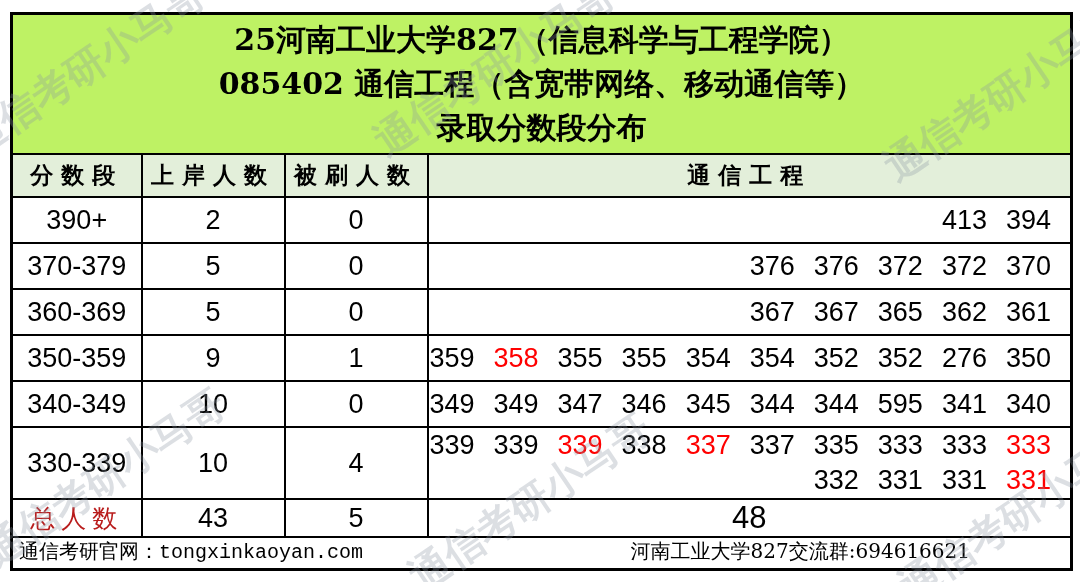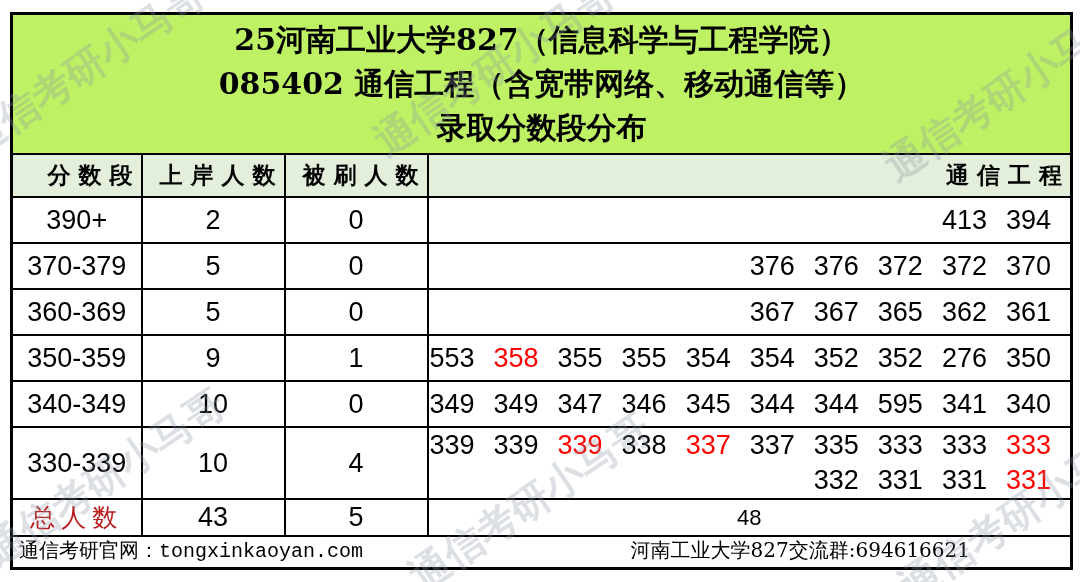--- a/index.html
+++ b/index.html
@@ -16,21 +16,21 @@
 
   
   .title-cell {
     background:#bef264; text-align:center; height:138px;
     font-family:"DejaVu Serif", serif; font-weight:bold; font-size:30px; color:#000;
   }
   .title-cell .tline { line-height:44px; }
 
   
   .hdr td {
-    background:#E3EFDA; height:41px; text-align:right;
+    background:#E3EFDA; height:41px; text-align:center;
     font-family:Liberation Serif, serif; font-weight:600; font-size:23px;
     letter-spacing:8px; padding-left:8px; color:#000;
   }
 
   
   .row-single { height:46px; }
   .row-tall   { height:72px; }
   .range-cell, .num-cell {
     text-align:center; font-family:"Liberation Sans", sans-serif;
     font-size:27px; color:#000;
@@ -39,21 +39,21 @@
     text-align:center; font-family:"DejaVu Serif", serif;
     font-size:25px; letter-spacing:6px; padding-left:6px; color:#b91c1c;
   }
   .scores-cell {
     text-align:right; font-family:"Liberation Sans", sans-serif;
     font-size:27px; padding:2px 4px 2px 8px; line-height:35px; color:#000;
   }
   .score { display:inline-block; margin-right:19px; }
   .score.red { color:#FF0000; }
   .total-row { height:37px; }
-  .total-scores { text-align:center; font-family:"Liberation Sans", sans-serif; font-size:22px;border-radius:18px; }
+  .total-scores { text-align:center; font-family:"Liberation Sans", sans-serif; font-size:31px;border-radius:18px; }
 
   
   .footer-cell { height:30px; }
   .footer-flex {
     display:flex; justify-content:space-between; align-items:flex-start;
     padding:0 100px 0 6px; height:30px;
   }
   .footer-site {
     font-family:"DejaVu Serif", serif; font-size:20px; color:#000; white-space:nowrap;
   }
@@ -112,21 +112,21 @@
         <tr class="row-single">
           <td class="range-cell">360-369</td>
           <td class="num-cell">5</td>
           <td class="num-cell">0</td>
           <td class="scores-cell"><span class="score">367</span><span class="score">367</span><span class="score">365</span><span class="score">362</span><span class="score">361</span></td>
         </tr>
         <tr class="row-single">
           <td class="range-cell">350-359</td>
           <td class="num-cell">9</td>
           <td class="num-cell">1</td>
-          <td class="scores-cell"><span class="score">553</span><span class="score red">358</span><span class="score">355</span><span class="score">355</span><span class="score">354</span><span class="score">354</span><span class="score">352</span><span class="score">352</span><span class="score">276</span><span class="score">350</span></td>
+          <td class="scores-cell"><span class="score">359</span><span class="score red">358</span><span class="score">355</span><span class="score">355</span><span class="score">354</span><span class="score">354</span><span class="score">352</span><span class="score">352</span><span class="score">276</span><span class="score">350</span></td>
         </tr>
         <tr class="row-single">
           <td class="range-cell">340-349</td>
           <td class="num-cell">10</td>
           <td class="num-cell">0</td>
           <td class="scores-cell"><span class="score">349</span><span class="score">349</span><span class="score">347</span><span class="score">346</span><span class="score">345</span><span class="score">344</span><span class="score">344</span><span class="score">595</span><span class="score">341</span><span class="score">340</span></td>
         </tr>
         <tr class="row-tall">
           <td class="range-cell">330-339</td>
           <td class="num-cell">10</td>

